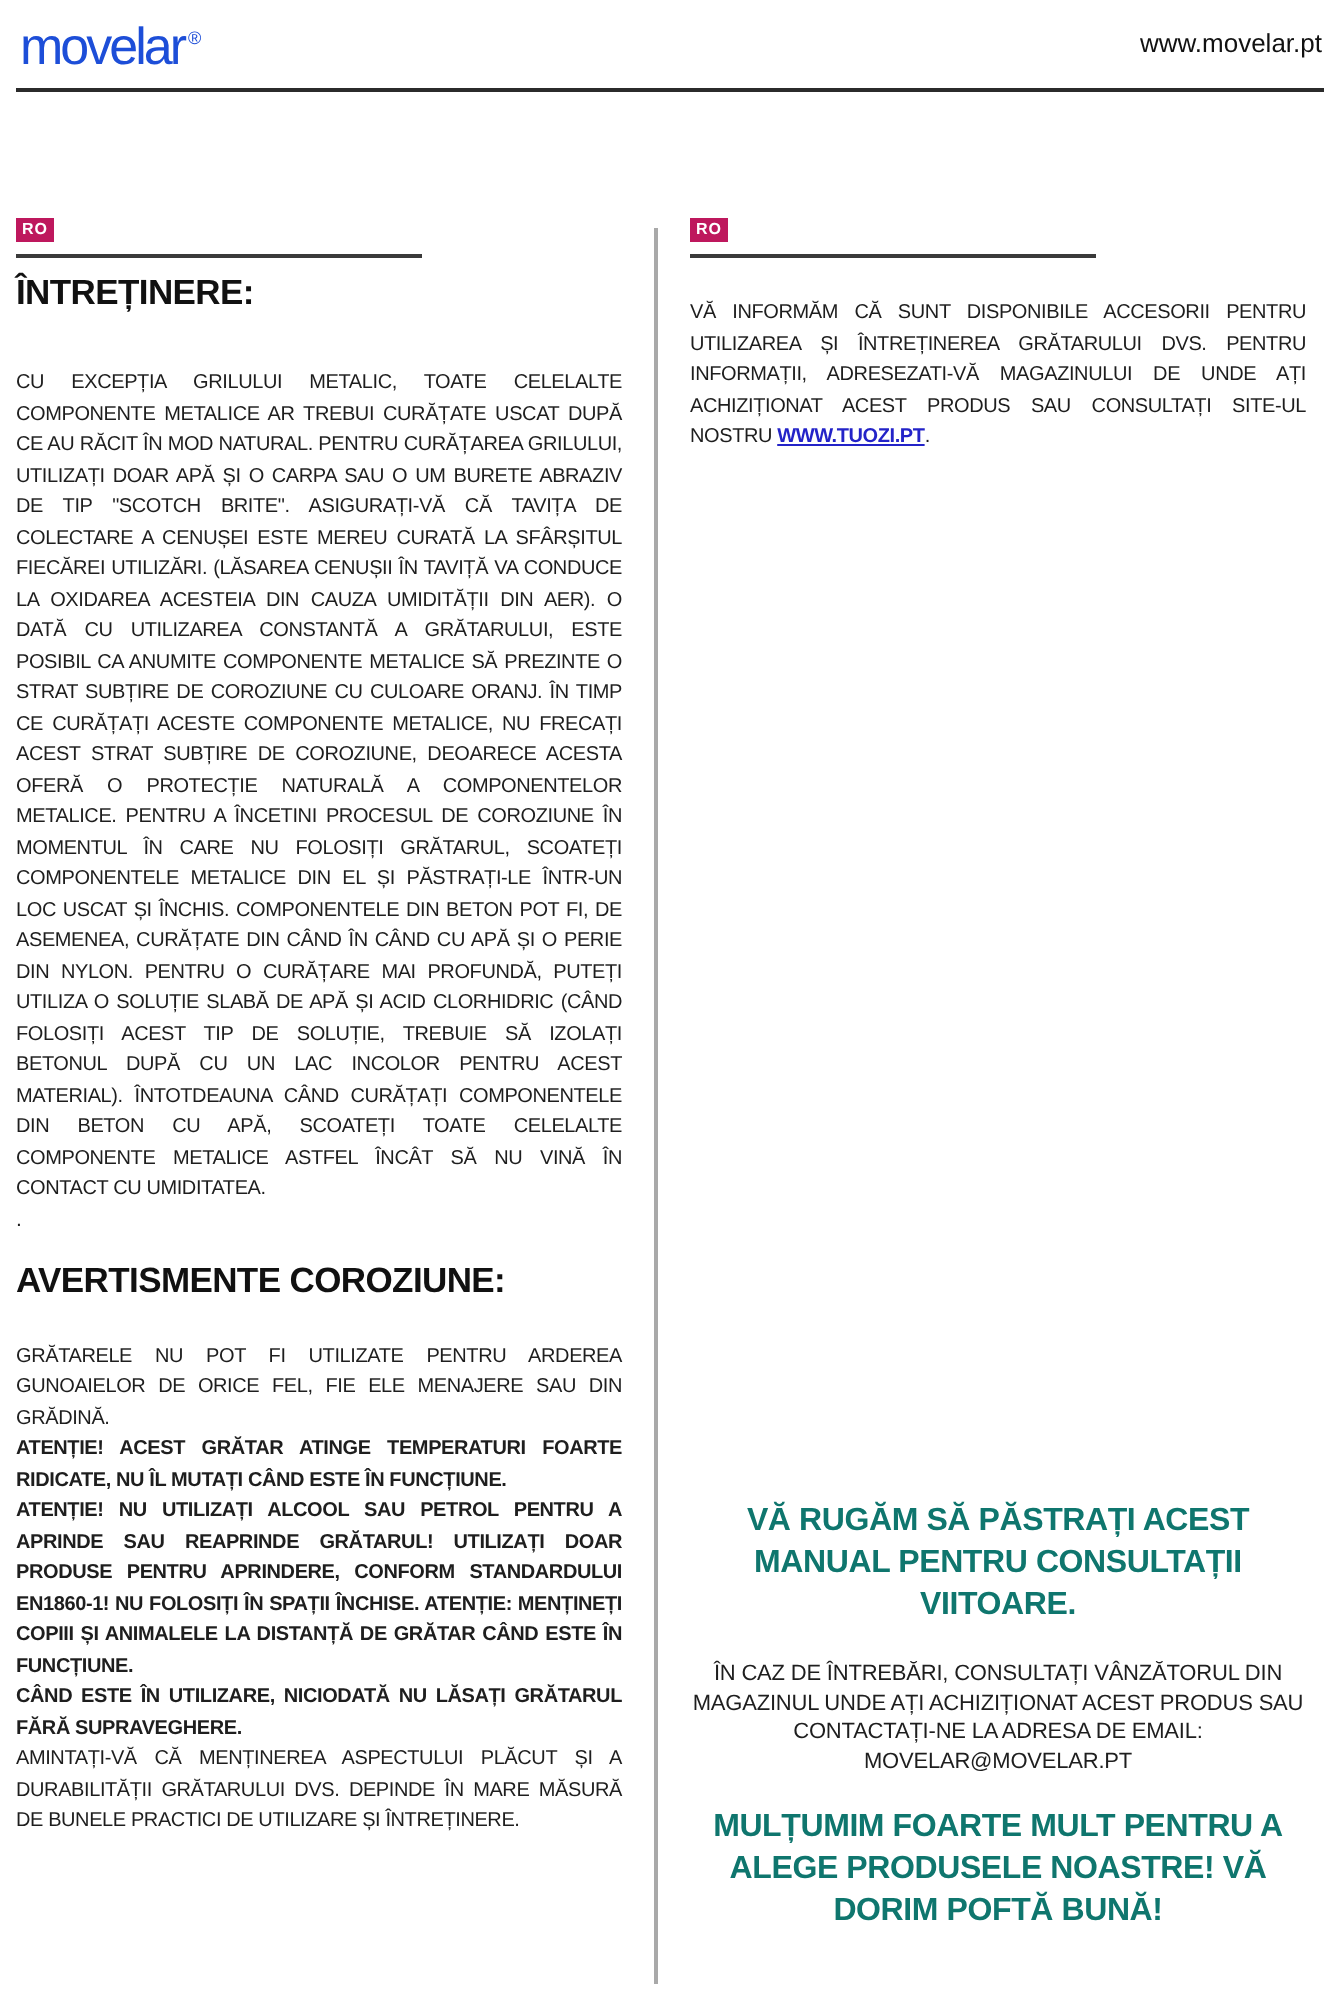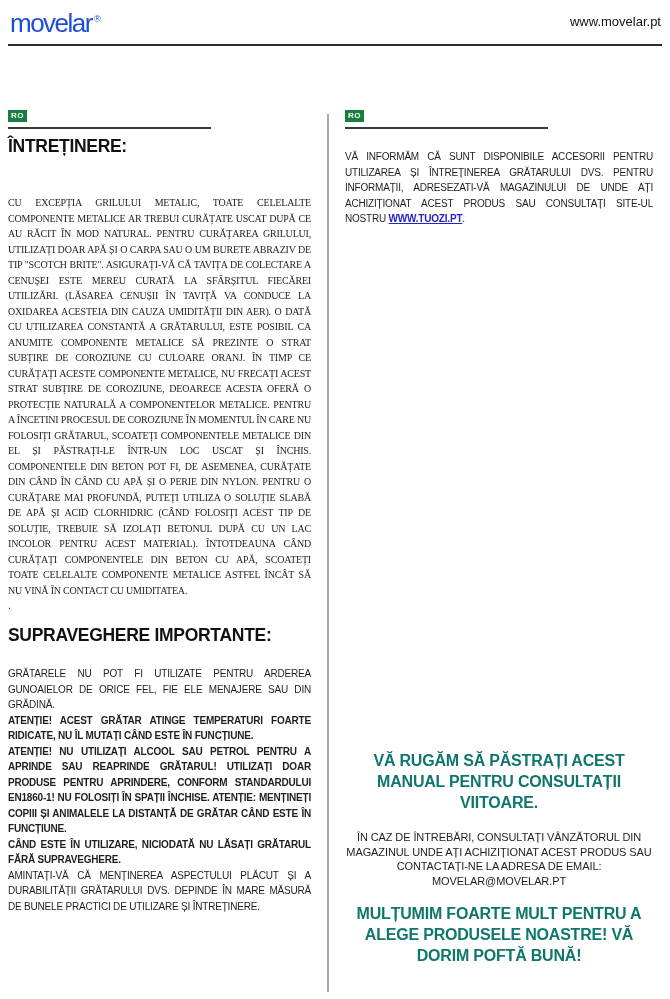--- a/index.html
+++ b/index.html
@@ -37,39 +37,39 @@
   
   .col-left  { position: absolute; left: 8px;  top: 104px; width: 303px; }
   .col-right { position: absolute; left: 345px; top: 104px; width: 308px; }
   .col-right-bottom {
     position: absolute; left: 341px; top: 750px; width: 316px;
     text-align: center;
   }
 
   .ro-badge {
     display: inline-block;
-    background: #15803d; color: #ffffff;
+    background: #be185d; color: #ffffff;
     font-size: 8px; font-weight: bold; line-height: 10px;
     padding: 1px 3px; letter-spacing: 0.5px;
   }
   .ro-rule { width: 203px; height: 2px; background: #3a3a3a; margin-top: 5px; }
 
   .section-heading {
     margin-top: 7px;
     font-size: 17.5px; font-weight: bold; letter-spacing: -0.3px; color: #111;
   }
   .warnings-heading { margin-top: 12px; }
 
   .body-text {
     font-size: 10px; line-height: 15.5px;
     letter-spacing: -0.2px;
     text-align: justify;
     color: #1e1e1e;
   }
-  .maintenance-body { margin-top: 38px; font-family: Liberation Serif, serif; }
+  .maintenance-body { margin-top: 27px; }
   .lone-dot { font-size: 10.5px; line-height: 15px; }
   .warnings-body { margin-top: 20px; }
   .warn-para { margin: 0; }
   .warn-para.bold { font-weight: bold; }
 
   .info-body { margin-top: 20px; }
   .site-link { color: #2323c8; text-decoration: underline; font-weight: bold; cursor: pointer; }
 
   .big-notice {
     font-size: 16px; font-weight: bold; line-height: 21px;
@@ -97,21 +97,21 @@
   <div class="divider"></div>
 
   <div class="col-left">
     <span class="ro-badge">RO</span>
     <div class="ro-rule"></div>
 
     <div class="section-heading">ÎNTREȚINERE:</div>
     <div class="body-text maintenance-body">CU EXCEPȚIA GRILULUI METALIC, TOATE CELELALTE COMPONENTE METALICE AR TREBUI CURĂȚATE USCAT DUPĂ CE AU RĂCIT ÎN MOD NATURAL. PENTRU CURĂȚAREA GRILULUI, UTILIZAȚI DOAR APĂ ȘI O CARPA SAU O UM BURETE ABRAZIV DE TIP "SCOTCH BRITE". ASIGURAȚI-VĂ CĂ TAVIȚA DE COLECTARE A CENUȘEI ESTE MEREU CURATĂ LA SFÂRȘITUL FIECĂREI UTILIZĂRI. (LĂSAREA CENUȘII ÎN TAVIȚĂ VA CONDUCE LA OXIDAREA ACESTEIA DIN CAUZA UMIDITĂȚII DIN AER). O DATĂ CU UTILIZAREA CONSTANTĂ A GRĂTARULUI, ESTE POSIBIL CA ANUMITE COMPONENTE METALICE SĂ PREZINTE O STRAT SUBȚIRE DE COROZIUNE CU CULOARE ORANJ. ÎN TIMP CE CURĂȚAȚI ACESTE COMPONENTE METALICE, NU FRECAȚI ACEST STRAT SUBȚIRE DE COROZIUNE, DEOARECE ACESTA OFERĂ O PROTECȚIE NATURALĂ A COMPONENTELOR METALICE. PENTRU A ÎNCETINI PROCESUL DE COROZIUNE ÎN MOMENTUL ÎN CARE NU FOLOSIȚI GRĂTARUL, SCOATEȚI COMPONENTELE METALICE DIN EL ȘI PĂSTRAȚI-LE ÎNTR-UN LOC USCAT ȘI ÎNCHIS. COMPONENTELE DIN BETON POT FI, DE ASEMENEA, CURĂȚATE DIN CÂND ÎN CÂND CU APĂ ȘI O PERIE DIN NYLON. PENTRU O CURĂȚARE MAI PROFUNDĂ, PUTEȚI UTILIZA O SOLUȚIE SLABĂ DE APĂ ȘI ACID CLORHIDRIC (CÂND FOLOSIȚI ACEST TIP DE SOLUȚIE, TREBUIE SĂ IZOLAȚI BETONUL DUPĂ CU UN LAC INCOLOR PENTRU ACEST MATERIAL). ÎNTOTDEAUNA CÂND CURĂȚAȚI COMPONENTELE DIN BETON CU APĂ, SCOATEȚI TOATE CELELALTE COMPONENTE METALICE ASTFEL ÎNCÂT SĂ NU VINĂ ÎN CONTACT CU UMIDITATEA.</div>
     <div class="lone-dot">.</div>
 
-    <div class="section-heading warnings-heading">SUPRAVEGHERE IMPORTANTE:</div>
+    <div class="section-heading warnings-heading">AVERTISMENTE COROZIUNE:</div>
     <div class="body-text warnings-body" id="warnings-container">
         <div class="warn-para">GRĂTARELE NU POT FI UTILIZATE PENTRU ARDEREA GUNOAIELOR DE ORICE FEL, FIE ELE MENAJERE SAU DIN GRĂDINĂ.</div>
         <div class="warn-para bold">ATENȚIE! ACEST GRĂTAR ATINGE TEMPERATURI FOARTE RIDICATE, NU ÎL MUTAȚI CÂND ESTE ÎN FUNCȚIUNE.</div>
         <div class="warn-para bold">ATENȚIE! NU UTILIZAȚI ALCOOL SAU PETROL PENTRU A APRINDE SAU REAPRINDE GRĂTARUL! UTILIZAȚI DOAR PRODUSE PENTRU APRINDERE, CONFORM STANDARDULUI EN1860-1! NU FOLOSIȚI ÎN SPAȚII ÎNCHISE. ATENȚIE: MENȚINEȚI COPIII ȘI ANIMALELE LA DISTANȚĂ DE GRĂTAR CÂND ESTE ÎN FUNCȚIUNE.</div>
         <div class="warn-para bold">CÂND ESTE ÎN UTILIZARE, NICIODATĂ NU LĂSAȚI GRĂTARUL FĂRĂ SUPRAVEGHERE.</div>
         <div class="warn-para">AMINTAȚI-VĂ CĂ MENȚINEREA ASPECTULUI PLĂCUT ȘI A DURABILITĂȚII GRĂTARULUI DVS. DEPINDE ÎN MARE MĂSURĂ DE BUNELE PRACTICI DE UTILIZARE ȘI ÎNTREȚINERE.</div>
       </div>
     
   </div>
 

